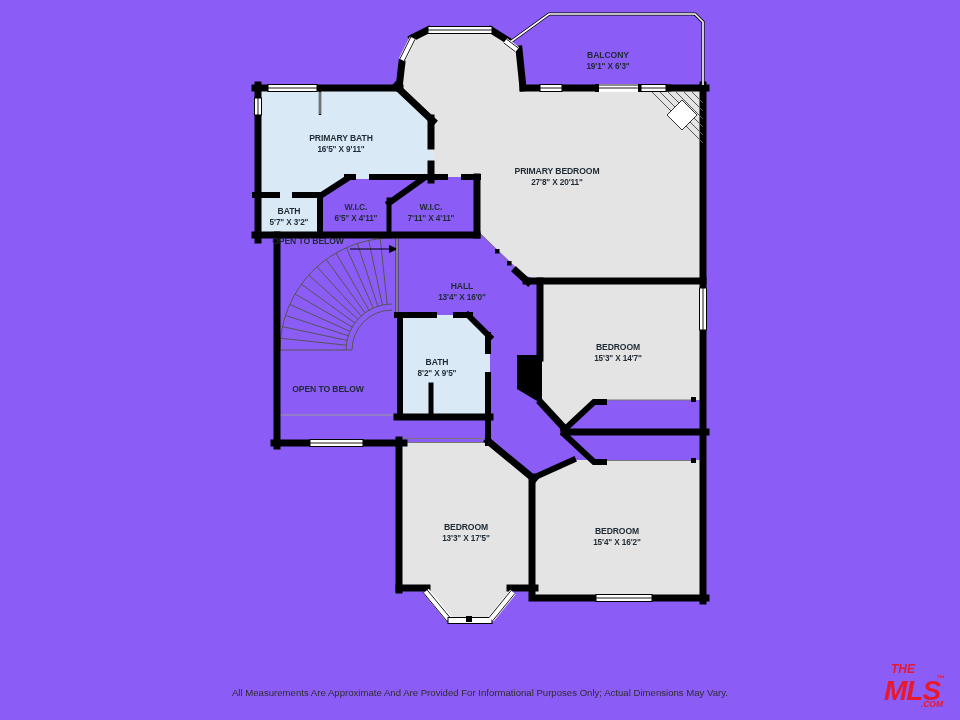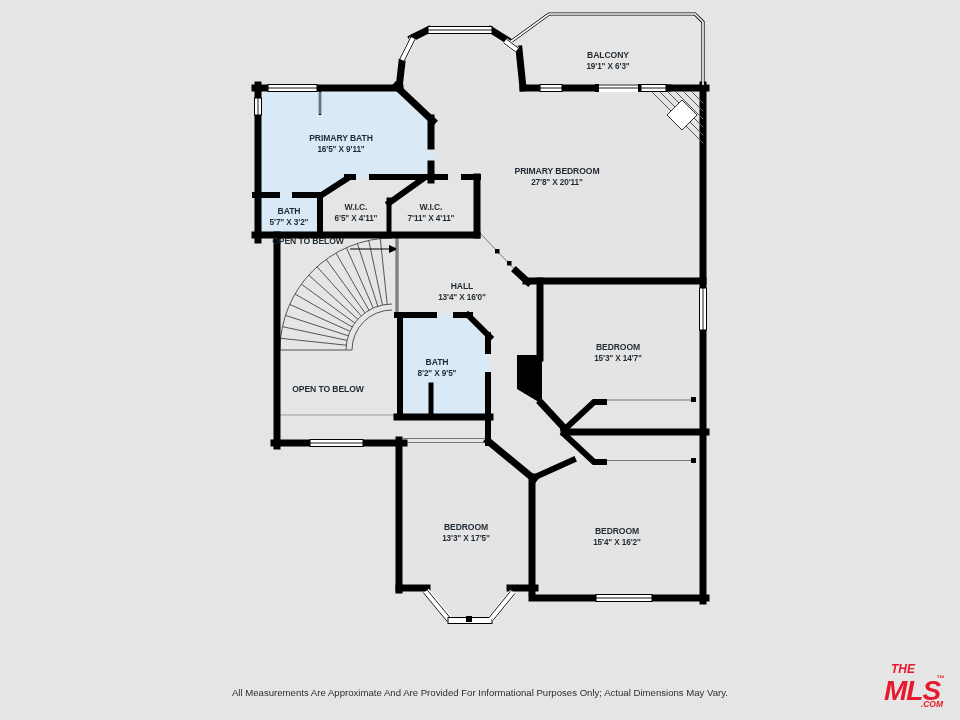--- a/index.html
+++ b/index.html
@@ -1,16 +1,16 @@
 <!DOCTYPE html>
 <html><head>
 <meta charset="utf-8">
 <style>
   html,body{margin:0;padding:0;background:#ffffff;}
-  .page{position:relative;width:960px;height:720px;background:#e5e5e5;overflow:hidden;
+  .page{position:relative;width:960px;height:720px;background:#8b5cf6;overflow:hidden;
         font-family:"Liberation Sans", sans-serif;}
   svg{display:block;}
   .wall{stroke:#000;stroke-width:7;fill:none;stroke-linecap:square;}
   .wall6{stroke:#000;stroke-width:6;fill:none;stroke-linecap:square;}
   .wall5{stroke:#000;stroke-width:5;fill:none;stroke-linecap:square;}
   .thin{stroke:#777;stroke-width:1;fill:none;}
   .thin2{stroke:#999;stroke-width:1;fill:none;}
   .stair{stroke:#555;stroke-width:1;fill:none;}
   .win{fill:#fff;stroke:#000;stroke-width:1;}
   .winline{stroke:#000;stroke-width:0.9;fill:none;}

